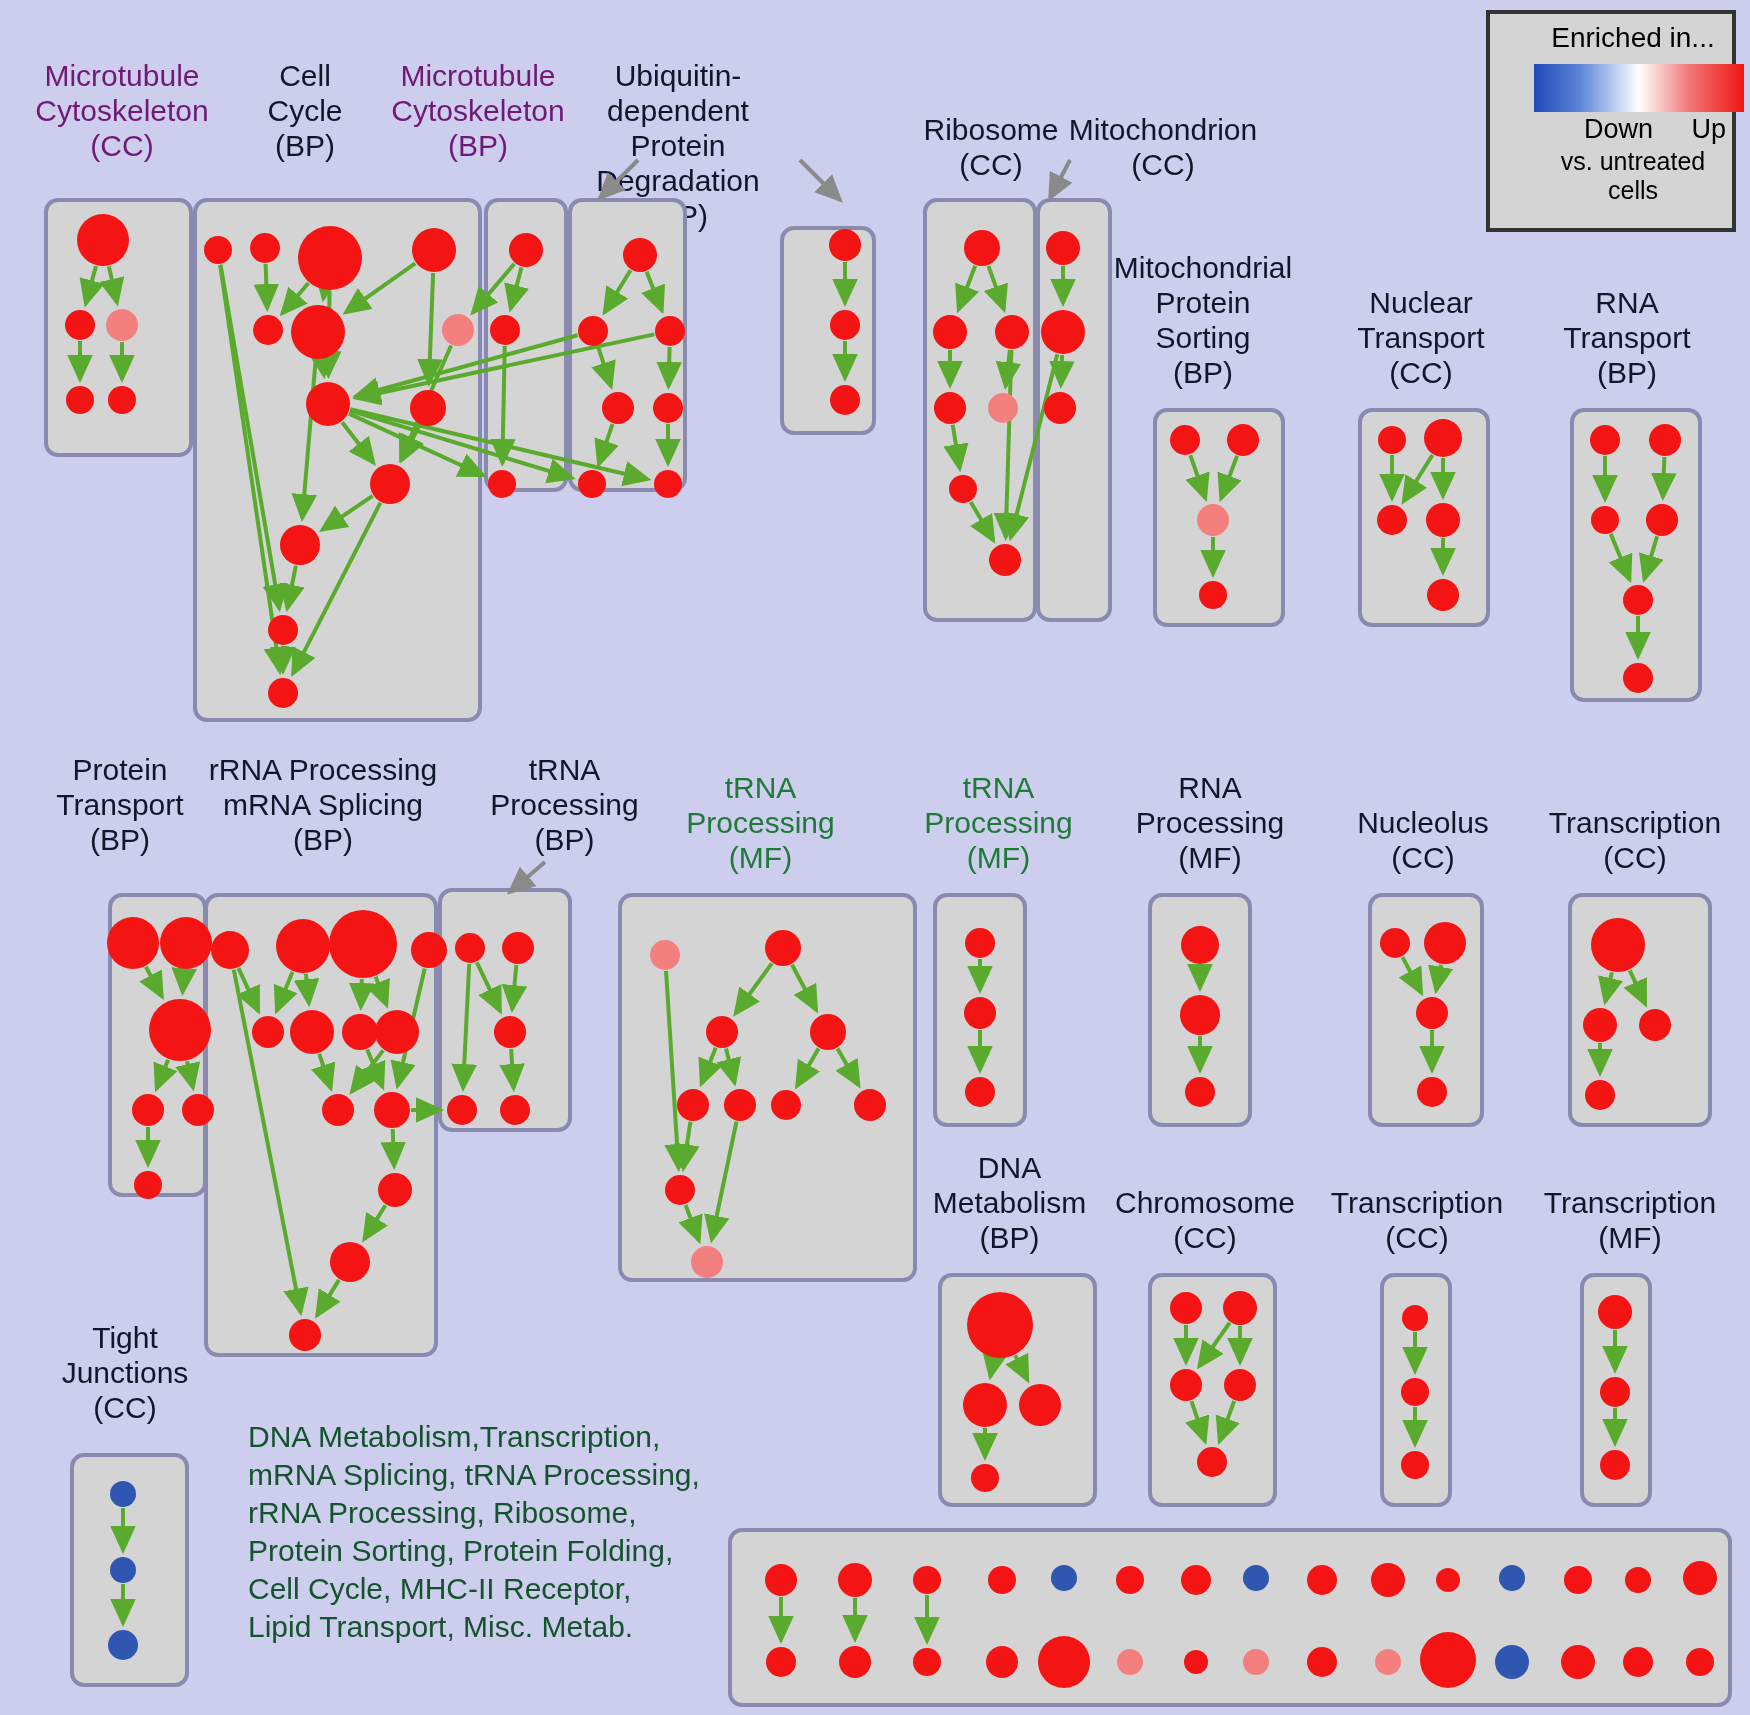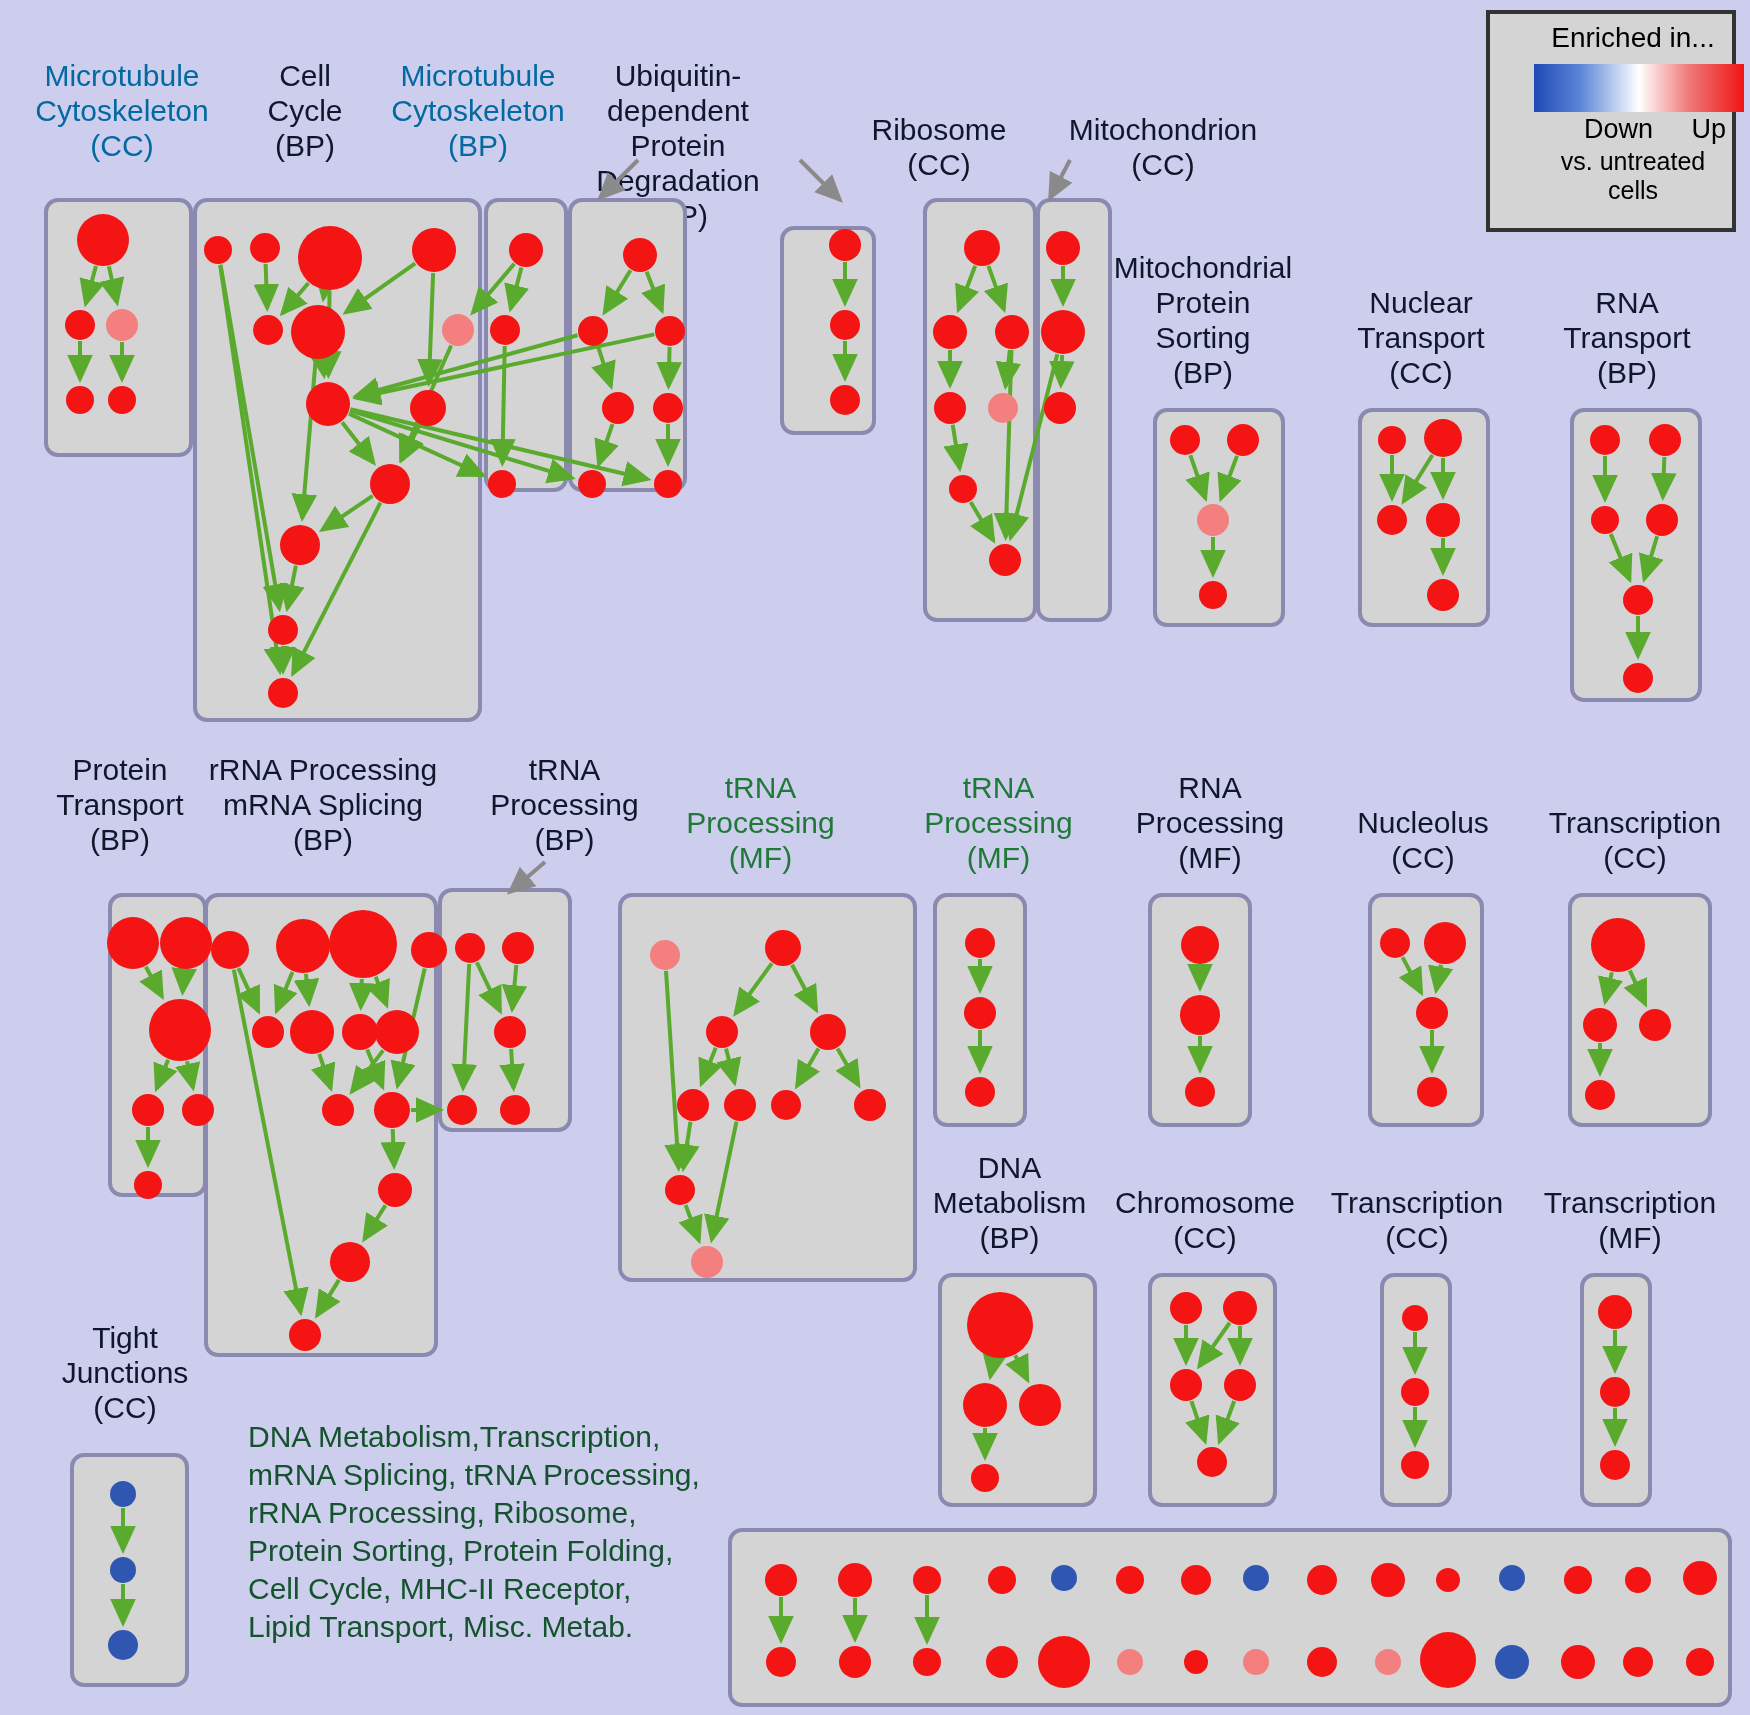--- a/index.html
+++ b/index.html
@@ -12,21 +12,21 @@
   }
   #canvas{position:absolute;left:0;top:0;width:1750px;height:1715px;}
   .lbl{
     position:absolute;
     color:#0f172a;
     font-size:30px;
     line-height:35px;
     text-align:center;
     white-space:pre;
   }
-  .lbl.blue{color:#0369a1;}
+  .lbl.blue{color:#701a75;}
   .lbl.green{color:#1f7a38;}
   .legend{
     position:absolute;
     left:1486px;top:10px;width:250px;height:222px;
     background:#d4d4d4;
     border:4px solid #333;
     box-sizing:border-box;
     text-align:center;
     padding-left:44px;
   }
@@ -76,21 +76,21 @@
 Cycle
 (BP)</div>
     <div class="lbl blue" style="left: 378px; top: 58px; width: 200px;">Microtubule
 Cytoskeleton
 (BP)</div>
     <div class="lbl" style="left: 578px; top: 58px; width: 200px;">Ubiquitin-
 dependent
 Protein
 Degradation
 (BP)</div>
-    <div class="lbl" style="left: 854px; top: 112px; width: 170px;">Ribosome
+    <div class="lbl" style="left: 906px; top: 112px; width: 170px;">Ribosome
 (CC)</div>
     <div class="lbl" style="left: 1053px; top: 112px; width: 220px;">Mitochondrion
 (CC)</div>
     <div class="lbl" style="left: 1098px; top: 250px; width: 210px;">Mitochondrial
 Protein
 Sorting
 (BP)</div>
     <div class="lbl" style="left: 1331px; top: 285px; width: 180px;">Nuclear
 Transport
 (CC)</div>

